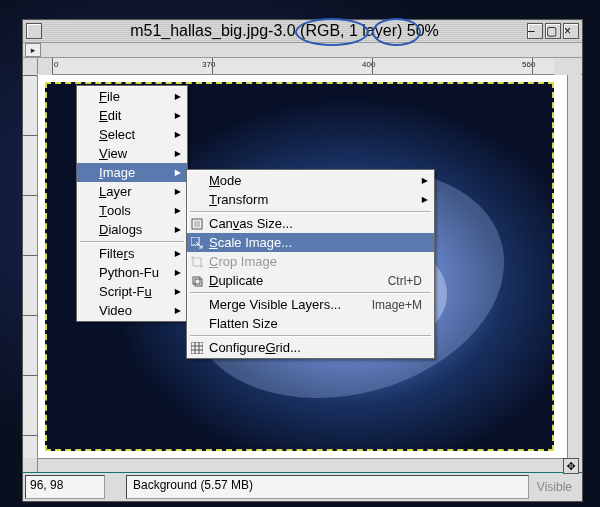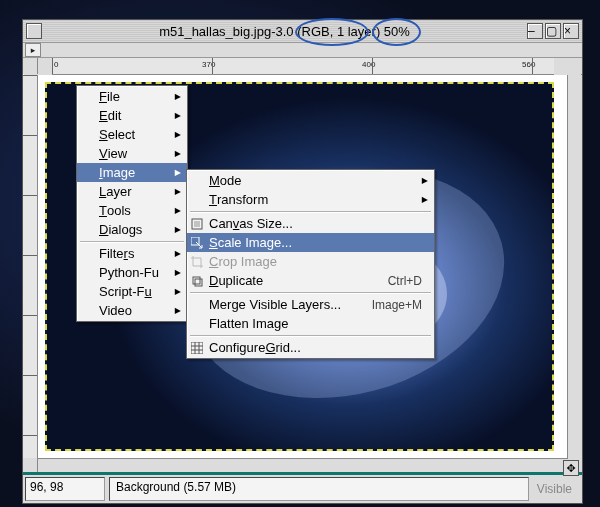--- a/index.html
+++ b/index.html
@@ -45,21 +45,21 @@
   border: 1px solid #555;
   background: #d8d8d8;
   box-shadow: inset 1px 1px 0 #fff;
   margin: 0 1px;
   position: relative;
 }
 .tb-right { margin-left: auto; display:flex; }
 .title-text {
   flex: 1;
   text-align: center;
-  font-size: 13px;
+  font-size: 16px;
   white-space: nowrap;
   overflow: hidden;
 }
 .circle-annot {
   position: absolute;
   border: 2px solid #2c5bb5;
   border-radius: 50%;
   pointer-events: none;
 }
 .menubar-row {
@@ -120,35 +120,35 @@
 }
 .galaxy-arm { position:absolute; background: rgba(190,210,255,0.25); border-radius: 50%; }
 .scroll-right {
   width: 14px;
   background: #dcdcdc;
   border-left: 1px solid #888;
 }
 .statusbar {
   height: 24px;
   background: #dcdcdc;
-  border-top: 3px solid #0f766e;
+  border-top: 1px solid #0f766e;
   display: flex;
   align-items: center;
   padding: 2px;
 }
 .status-coords {
   width: 70px; height: 18px;
   border: 1px inset #999; background: #f4f4f4;
   padding: 2px 4px; font-size: 12px;
 }
 .status-main {
   flex: 1;
   height: 18px;
   border: 1px inset #999; background: #f4f4f4;
-  margin-left: 4px; padding: 2px 6px;
+  margin-left: 21px; padding: 2px 6px;
 }
 .status-cancel {
   color: #888; margin: 0 8px;
 }
 .nav-box {
   position:absolute; right:3px; bottom:27px;
   width:14px; height:14px;
   border:1px solid #555; background:#dcdcdc;
   display:flex;align-items:center;justify-content:center;font-size:11px;
 }
@@ -316,21 +316,21 @@
         </svg>
       </span><span class="ul">C</span>rop Image</div>
     <div class="menu-item"><span class="icon">
         <svg width="12" height="12">
           <rect x="2" y="2" width="7" height="7" fill="none" stroke="#555"></rect>
           <rect x="4" y="4" width="7" height="7" fill="none" stroke="#555"></rect>
         </svg>
       </span><span class="ul">D</span>uplicate<span class="shortcut">Ctrl+D</span></div>
     <div class="menu-sep"></div>
     <div class="menu-item">Merge Visible Layers...<span class="shortcut">Image+M</span></div>
-    <div class="menu-item">Flatten Image</div>
+    <div class="menu-item">Flatten Size</div>
     <div class="menu-sep"></div>
     <div class="menu-item"><span class="icon">
         <svg width="12" height="12">
           <path d="M0 4 H12 M0 8 H12 M4 0 V12 M8 0 V12" stroke="#555"></path>
           <rect x="0" y="0" width="12" height="12" fill="none" stroke="#555"></rect>
         </svg>
       </span>Configure <span class="ul">G</span>rid...</div>
   </div>
 
 </body></html>

